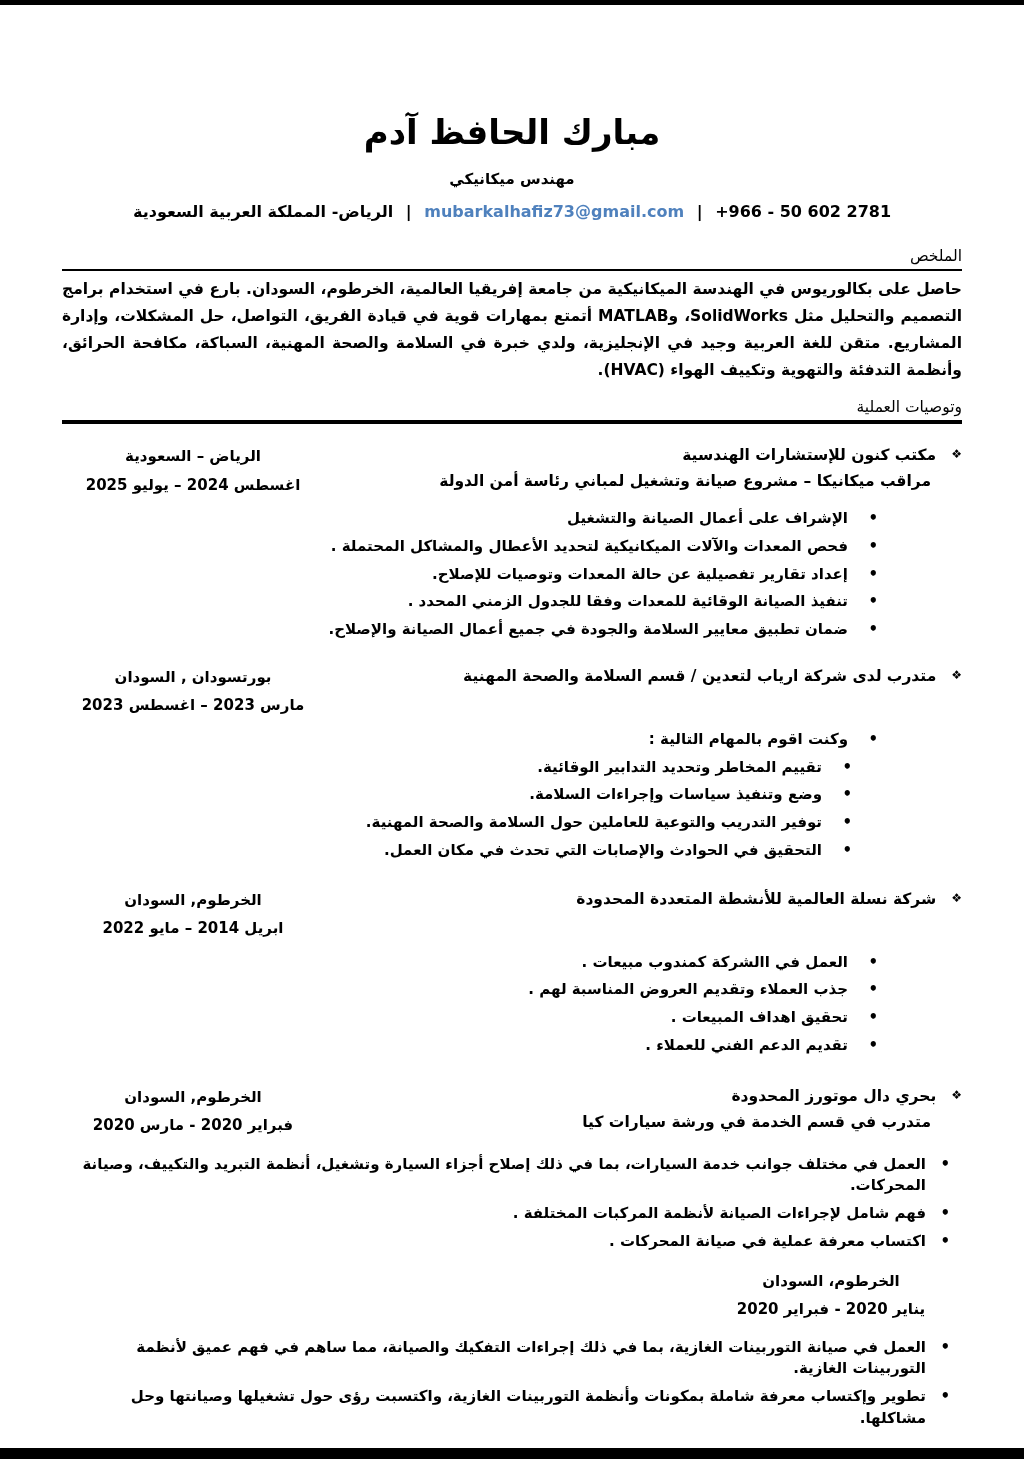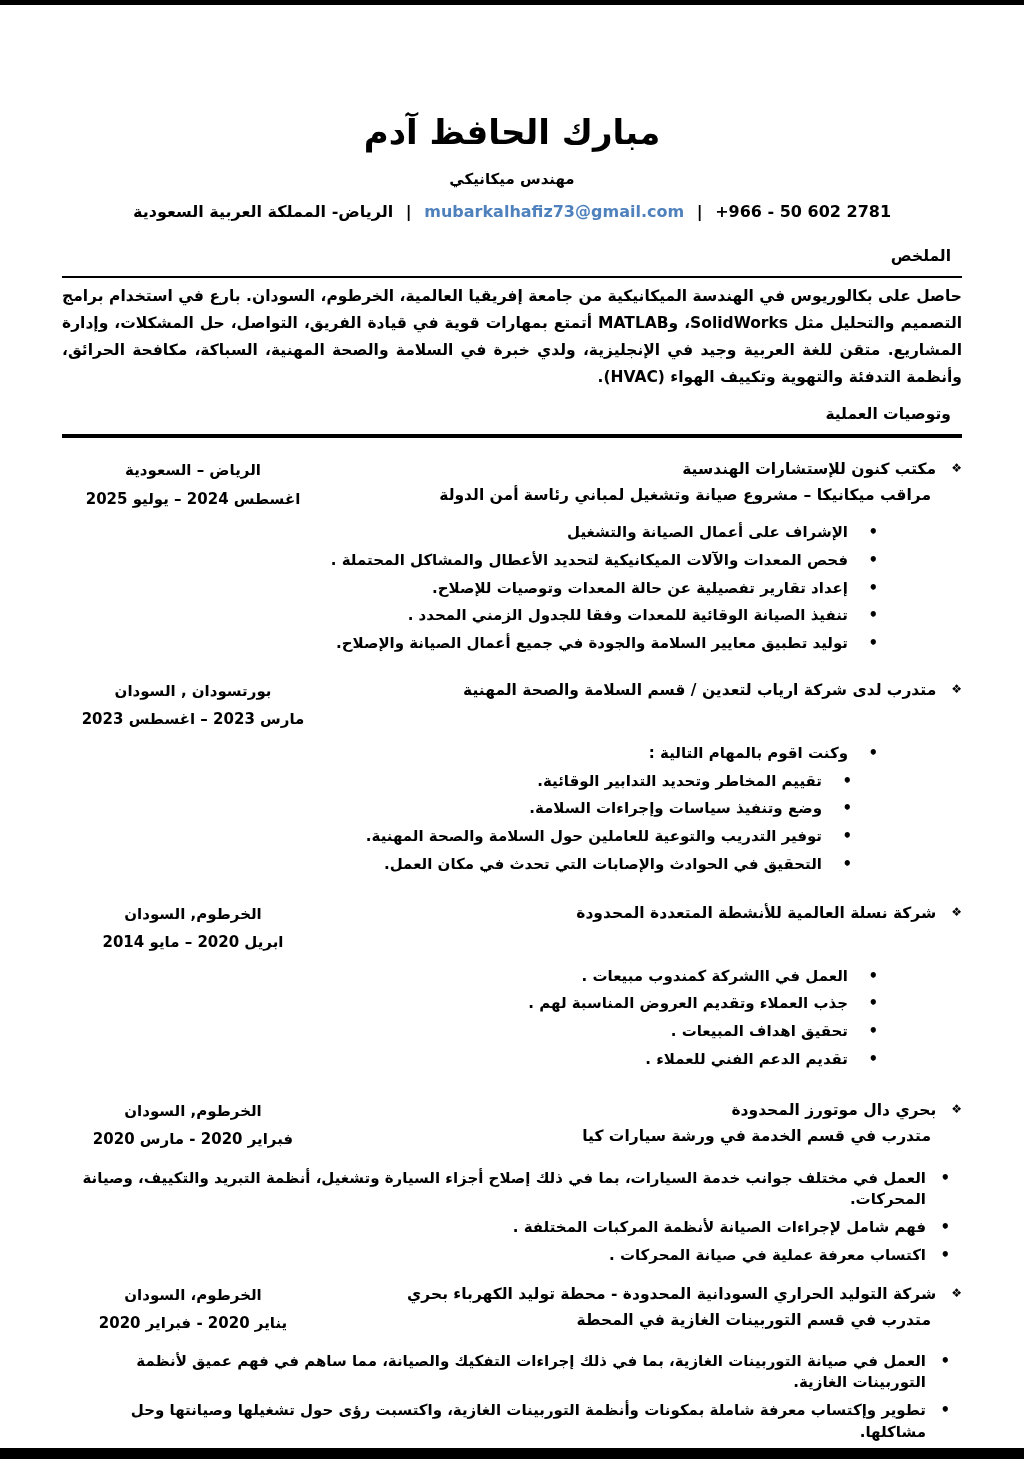--- a/index.html
+++ b/index.html
@@ -16,21 +16,21 @@
   .content { padding: 0 62px; direction: rtl; font-weight: 700; }
 
   header { text-align: center; }
   h1.name { font-size: 34px; line-height: 1.3; margin: 105px 0 0; font-weight: 700; }
   .jobtitle { font-size: 15px; margin-top: 16px; }
   .contact { font-size: 16px; margin-top: 14px; }
   .contact .email { color: #4f81bd; text-decoration: none; }
   .contact .sep { margin: 0 7px; }
   .phone { unicode-bidi: embed; }
 
-  h2.sec { font-size: 15.5px; margin: 11px; text-align: right; font-weight: 700; }
+  h2.sec { font-size: 15.5px; margin: 0; text-align: right; font-weight: 400; }
   .summary h2.sec { margin-top: 26px; }
   .rule { border-bottom: 2px solid #000; margin-top: 4px; }
   .rule.thick { border-bottom: 4px solid #000; }
   .summary p { font-size: 15.5px; line-height: 1.74; text-align: justify; margin: 5px 0 0; }
   .experience h2.sec { margin-top: 14px; }
 
   .job { margin-top: 22px; }
   .job.j1 { margin-top: 18px; }
   .job.j3 { margin-top: 24px; }
   .job.j4 { margin-top: 26px; }
@@ -93,21 +93,21 @@
         <div class="job-meta">
           <div>الرياض – السعودية</div>
           <div>اغسطس 2024 – يوليو 2025</div>
         </div>
       </div>
       <ul class="bullets">
         <li>الإشراف على أعمال الصيانة والتشغيل</li>
         <li>فحص المعدات والآلات الميكانيكية لتحديد الأعطال والمشاكل المحتملة .</li>
         <li>إعداد تقارير تفصيلية عن حالة المعدات وتوصيات للإصلاح.</li>
         <li>تنفيذ الصيانة الوقائية للمعدات وفقا للجدول الزمني المحدد .</li>
-        <li>توليد تطبيق معايير السلامة والجودة في جميع أعمال الصيانة والإصلاح.</li>
+        <li>ضمان تطبيق معايير السلامة والجودة في جميع أعمال الصيانة والإصلاح.</li>
       </ul>
     </article>
 
     <article class="job j2">
       <div class="job-head">
         <div class="job-main">
           <div class="company-line">
             <span class="diamond">❖</span><span>متدرب لدى شركة ارياب لتعدين / قسم السلامة والصحة المهنية</span>
           </div>
         </div>
@@ -127,21 +127,21 @@
 
     <article class="job j3">
       <div class="job-head">
         <div class="job-main">
           <div class="company-line">
             <span class="diamond">❖</span><span>شركة نسلة العالمية للأنشطة المتعددة المحدودة</span>
           </div>
         </div>
         <div class="job-meta">
           <div>الخرطوم, السودان</div>
-          <div>ابريل 2020 – مايو 2014</div>
+          <div>ابريل 2014 – مايو 2022</div>
         </div>
       </div>
       <ul class="bullets">
         <li>العمل في االشركة كمندوب مبيعات .</li>
         <li>جذب العملاء وتقديم العروض المناسبة لهم .</li>
         <li>تحقيق اهداف المبيعات .</li>
         <li>تقديم الدعم الفني للعملاء .</li>
       </ul>
     </article>
 
@@ -160,26 +160,20 @@
       </div>
       <ul class="bullets wide">
         <li>العمل في مختلف جوانب خدمة السيارات، بما في ذلك إصلاح أجزاء السيارة وتشغيل، أنظمة التبريد والتكييف، وصيانة المحركات.</li>
         <li>فهم شامل لإجراءات الصيانة لأنظمة المركبات المختلفة .</li>
         <li>اكتساب معرفة عملية في صيانة المحركات .</li>
       </ul>
     </article>
 
     <article class="job j5">
       <div class="job-head">
-        <div class="job-main">
-          <div class="company-line">
-            <span class="diamond">❖</span><span>شركة التوليد الحراري السودانية المحدودة - محطة توليد الكهرباء بحري</span>
-          </div>
-          <div class="role">متدرب في قسم التوربينات الغازية في المحطة</div>
-        </div>
         <div class="job-meta">
           <div>الخرطوم، السودان</div>
           <div>يناير 2020 - فبراير 2020</div>
         </div>
       </div>
       <ul class="bullets wide">
         <li>العمل في صيانة التوربينات الغازية، بما في ذلك إجراءات التفكيك والصيانة، مما ساهم في فهم عميق لأنظمة التوربينات الغازية.</li>
         <li>تطوير وإكتساب معرفة شاملة بمكونات وأنظمة التوربينات الغازية، واكتسبت رؤى حول تشغيلها وصيانتها وحل مشاكلها.</li>
       </ul>
     </article>

